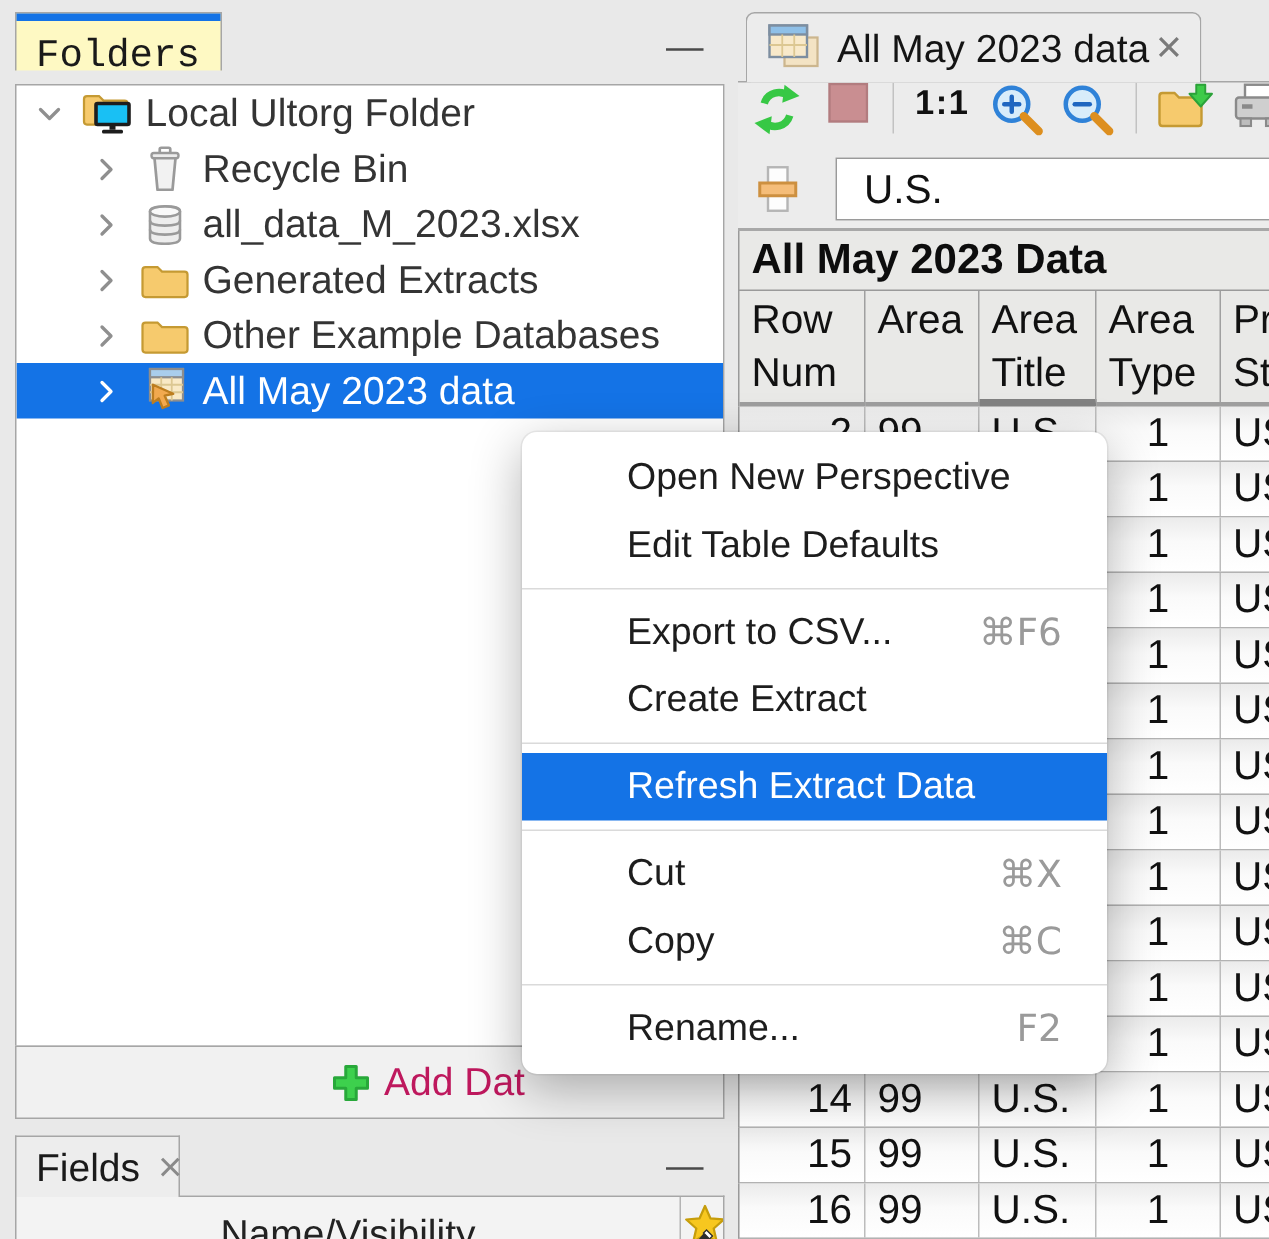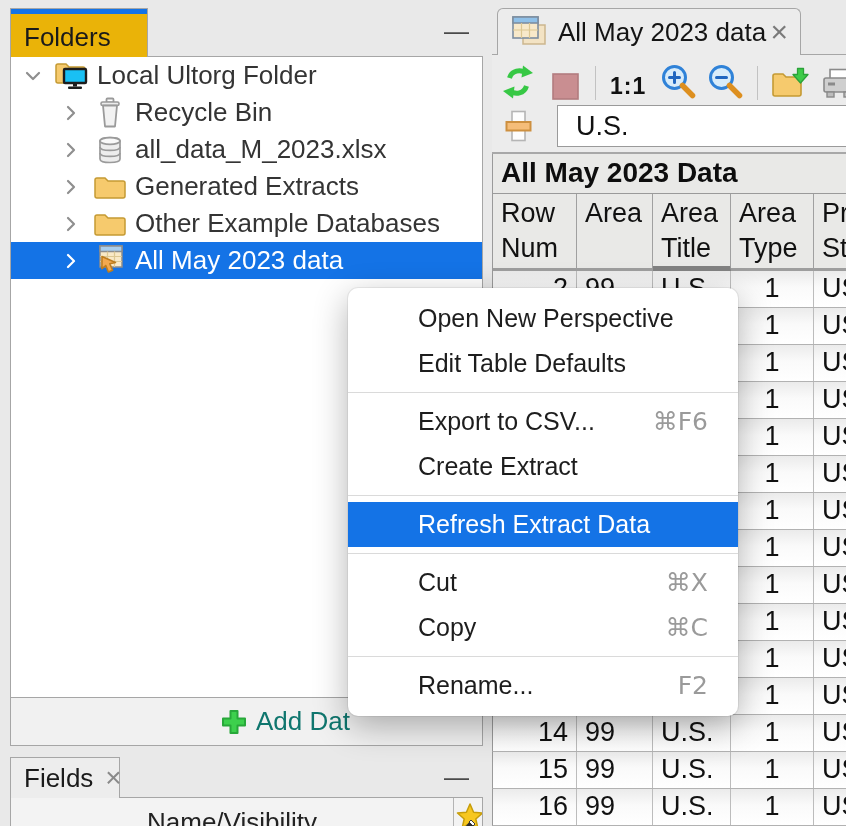--- a/index.html
+++ b/index.html
@@ -5,23 +5,23 @@
   html,body{margin:0;padding:0;}
   .stage{
     position:relative; width:846px; height:826px; overflow:hidden;
     background:#e9e9e9;
     font-family:"Liberation Sans","DejaVu Sans",sans-serif;
     color:#1f1f1f;
     -webkit-font-smoothing:antialiased;
   }
   
   .folders-tab{
-    position:absolute; left:10px; top:8px; width:138px; height:49px;
-    background:#eab308; border:1px solid #a6a6a6; border-bottom:none;
-    box-sizing:border-box; z-index:6;
+    position:absolute; left:10px; top:8px; width:138px; height:39px;
+    background:#fef9c3; border:1px solid #a6a6a6; border-bottom:none;
+    box-sizing:border-box; z-index:6;font-family:Liberation Mono, monospace;
   }
   .tab-accent{position:absolute; top:0; left:0; right:0; height:5px; background:#1473e6;}
   .folders-tab .tab-label{position:absolute; left:13px; top:13px; font-size:26px; color:#1a1a1a;}
   .panel-min{position:absolute; font-size:25px; color:#4a4a4a; z-index:6; cursor:default;}
   .left-min{left:444px; top:17px;}
   .tree-panel{
     position:absolute; left:10px; top:56px; width:473px; height:642px;
     background:#ffffff; border:1px solid #a6a6a6; box-sizing:border-box;
     overflow:hidden; z-index:2;
   }
@@ -31,21 +31,21 @@
   .tree-row .ticon{display:flex; margin-left:10px; width:38px; justify-content:center; flex:none;}
   .tree-row .tlabel{margin-left:6px; font-size:26px; color:#343434; white-space:nowrap;}
   .tree-row.selected{background:#1473e6; color:#ffffff;}
   .tree-row.selected .tlabel{color:#ffffff;}
   .add-strip{
     position:absolute; left:10px; top:697px; width:473px; height:49px;
     background:#f1f1f1; border:1px solid #a6a6a6; box-sizing:border-box;
     display:flex; align-items:center; z-index:2;
   }
   .add-strip .plus{display:flex; margin-left:210px;}
-  .add-strip .add-label{margin-left:9px; font-size:26px; color:#0f766e; white-space:nowrap;text-align:center;}
+  .add-strip .add-label{margin-left:9px; font-size:26px; color:#be185d; white-space:nowrap;text-align:center;}
   
   .fields-tab{
     position:absolute; left:10px; top:757px; width:110px; height:41px;
     background:#ededed; border:1px solid #a6a6a6; border-bottom:none;
     box-sizing:border-box; display:flex; align-items:center; z-index:6;
   }
   .fields-tab .tab-label{margin-left:13px; font-size:26px; color:#1a1a1a;}
   .fields-tab .close-x{margin-left:12px; font-size:28px; color:#8a8a8a; line-height:20px;}
   .fields-min{left:444px; top:763px;}
   .fields-panel{
@@ -62,21 +62,21 @@
     position:absolute; left:497px; top:8px; width:304px; height:47px;
     background:#ececec; border:1px solid #a6a6a6; border-bottom:none;
     border-radius:6px 6px 0 0; box-sizing:border-box;
     display:flex; align-items:center; padding:0 12px; z-index:6;
   }
   .rtab .tab-label{margin-left:10px; font-size:26px; color:#141414; white-space:nowrap;}
   .rtab .close-x{margin-left:auto; font-size:30px; color:#7a7a7a; line-height:20px;}
   .toolbar{
     position:absolute; left:492px; top:54px; width:354px; height:46px;
     background:#ececec; border-top:1px solid #a6a6a6; box-sizing:border-box;
-    display:flex; align-items:flex-end; z-index:1;
+    display:flex; align-items:flex-start; z-index:1;
   }
   .tb{display:flex; align-items:center; justify-content:center; flex:none;}
   .tsep{width:1px; height:34px; background:#c2c2c2; flex:none;}
   .zoomlabel{font-size:23px; color:#111; font-weight:bold; letter-spacing:1px;}
   .filterrow{position:absolute; left:492px; top:100px; width:354px; height:52px; background:#ececec; z-index:1;}
   .filter-ic{position:absolute; left:13px; top:10px;}
   .filter-input{
     position:absolute; left:65px; top:5px; width:320px; height:42px;
     border:1px solid #9a9a9a; background:#fff; font-size:27px; color:#111;
     padding:0 0 0 18px; box-sizing:border-box; outline:none; border-radius:0;

